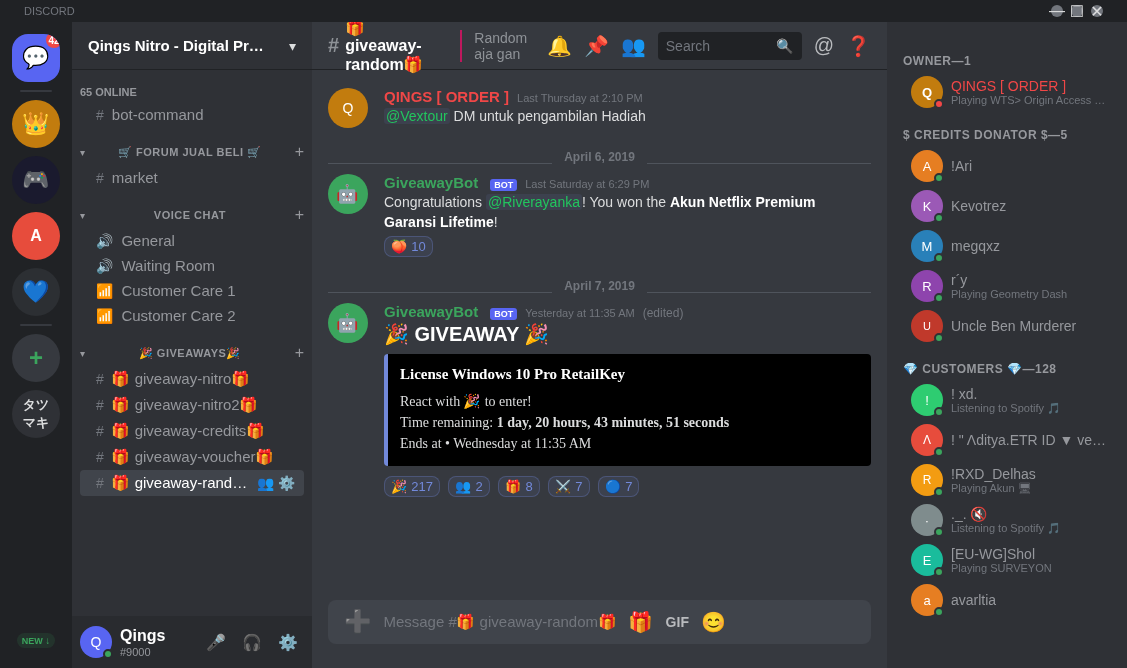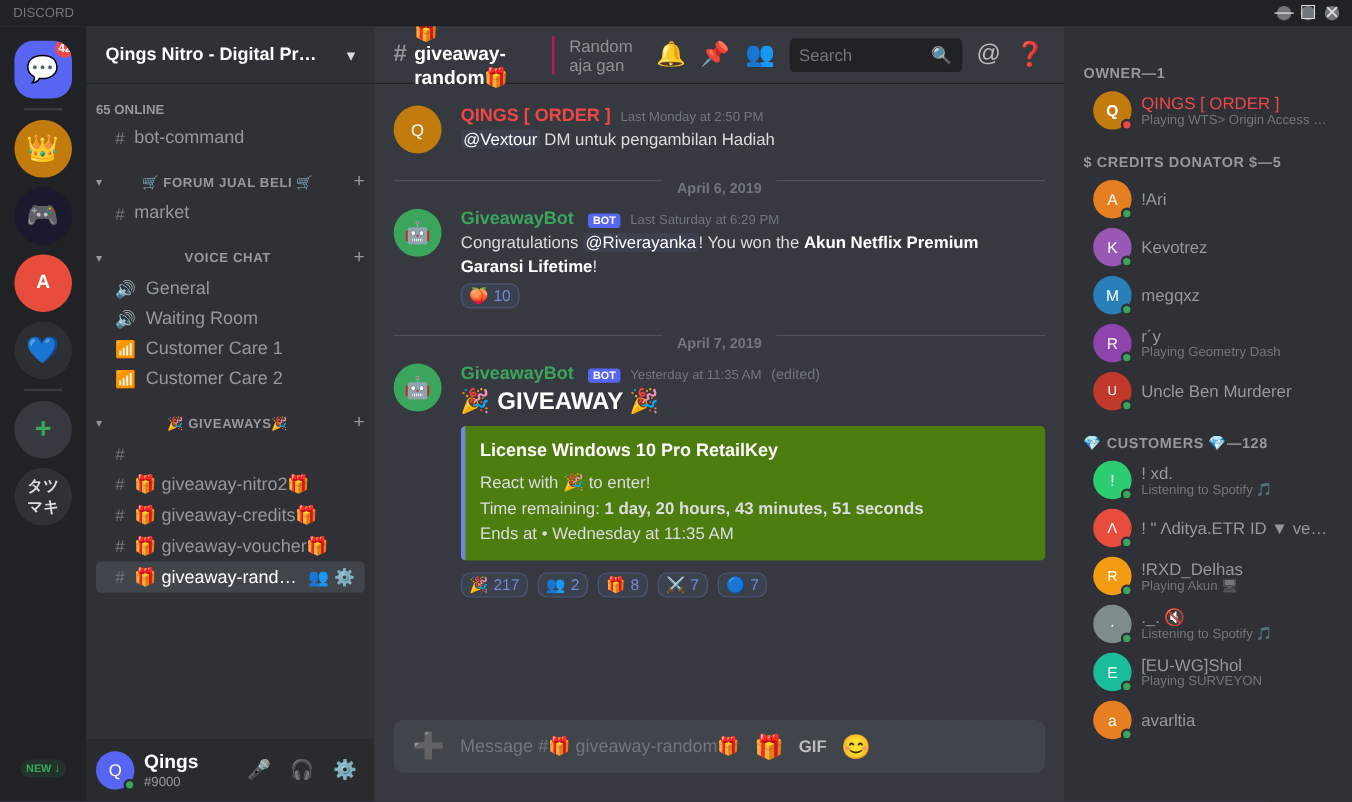--- a/index.html
+++ b/index.html
@@ -1,19 +1,19 @@
 <!DOCTYPE html>
 <html><head>
   <meta charset="utf-8">
   <style>
     * { margin: 0; padding: 0; box-sizing: border-box; }
     body { font-family: 'Whitney', 'Helvetica Neue', Helvetica, Arial, sans-serif; background: #36393f; color: #dcddde; width: 1127px; height: 668px; overflow: hidden; display: flex; flex-direction: column; }
 
     
-    .titlebar { height: 22px; background: #202225; display: flex; align-items: center; justify-content: space-between; padding: 0 11px; flex-shrink: 0; }
+    .titlebar { height: 22px; background: #202225; display: flex; align-items: center; justify-content: space-between; padding: 0 24px; flex-shrink: 0; }
     .titlebar-title { color: #72767d; font-size: 11px; }
     .titlebar-controls { display: flex; gap: 8px; }
     .titlebar-btn { width: 12px; height: 12px; border-radius: 50%; cursor: pointer; display: flex; align-items: center; justify-content: center; }
     .titlebar-btn.minimize { background: #72767d; }
     .titlebar-btn.maximize { background: #72767d; }
     .titlebar-btn.close { background: #72767d; }
 
     
     .app { display: flex; flex: 1; overflow: hidden; height: calc(668px - 22px); }
 
@@ -70,31 +70,31 @@
     .messages-area { flex: 1; overflow-y: auto; padding: 16px 0; display: flex; flex-direction: column; gap: 0; }
     .message-group { display: flex; gap: 16px; padding: 2px 16px; margin-bottom: 4px; }
     .message-avatar { width: 40px; height: 40px; border-radius: 50%; flex-shrink: 0; display: flex; align-items: center; justify-content: center; font-size: 16px; }
     .message-content { flex: 1; min-width: 0; }
     .message-header { display: flex; align-items: baseline; gap: 8px; margin-bottom: 2px; }
     .message-author { font-weight: 600; font-size: 15px; cursor: pointer; }
     .message-author.red { color: #f04747; }
     .message-author.green { color: #3ba55d; }
     .message-time { font-size: 11px; color: #72767d; }
     .message-text { font-size: 14px; line-height: 1.4; color: #dcddde; word-wrap: break-word; }
-    .message-text .mention { color: #ffffff; background: rgba(114,137,218,0.1); border-radius: 3px; padding: 0 2px; cursor: pointer; }
+    .message-text .mention { color: #22c55e; background: rgba(114,137,218,0.1); border-radius: 3px; padding: 0 2px; cursor: pointer; }
     .message-text .bold { font-weight: 700; color: #fff; }
     .bot-badge { background: #5865f2; color: #fff; font-size: 9px; font-weight: 700; padding: 1px 4px; border-radius: 3px; margin-left: 4px; text-align: right; }
-    .date-divider { display: flex; align-items: flex-start; gap: 12px; padding: 16px 16px 8px; }
+    .date-divider { display: flex; align-items: flex-end; gap: 12px; padding: 16px 16px 8px; }
     .date-divider-line { flex: 1; height: 1px; background: #4f545c; }
     .date-divider-text { font-size: 12px; color: #72767d; font-weight: 600; white-space: nowrap; }
     .reaction { display: inline-flex; align-items: center; gap: 4px; background: rgba(114,137,218,0.1); border: 1px solid rgba(114,137,218,0.3); border-radius: 8px; padding: 2px 6px; font-size: 13px; cursor: pointer; margin-right: 4px; margin-top: 4px; }
     .reaction-count { color: #7289da; font-size: 13px; font-weight: 500; text-align: right; }
 
     
-    .embed { border-left: 4px solid #7289da; background: #4d7c0f; border-radius: 4px; padding: 12px; margin-top: 8px; max-width: 520px; }
+    .embed { border-left: 4px solid #7289da; background: #000000; border-radius: 4px; padding: 12px; margin-top: 8px; max-width: 520px; font-family: Liberation Serif, serif; }
     .embed-title { font-weight: 700; font-size: 15px; color: #fff; margin-bottom: 8px; }
     .embed-desc { font-size: 14px; color: #dcddde; line-height: 1.5; }
     .embed-desc span.bold { font-weight: 700; }
 
     .giveaway-header { font-size: 20px; font-weight: 700; color: #fff; display: flex; align-items: center; gap: 8px; margin-bottom: 6px; }
 
     
     .chat-input-area { padding: 0 16px 24px; flex-shrink: 0; }
     .chat-input-wrap { background: #40444b; border-radius: 8px; display: flex; align-items: center; padding: 0 16px; gap: 12px; min-height: 44px; }
     .chat-input-add { color: #b9bbbe; font-size: 22px; cursor: pointer; }
@@ -215,20 +215,21 @@
         <span class="channel-name">Customer Care 2</span>
       </div>
 
       <div class="channel-category">
         <span class="channel-category-arrow">▾</span>
         <span class="channel-category-name">🎉 GIVEAWAYS🎉</span>
         <span class="channel-category-add">+</span>
       </div>
       <div class="channel-item">
         <span class="channel-icon">#</span>
+        <span class="channel-name">🎁 giveaway-nitro🎁</span>
       </div>
       <div class="channel-item">
         <span class="channel-icon">#</span>
         <span class="channel-name">🎁 giveaway-nitro2🎁</span>
       </div>
       <div class="channel-item">
         <span class="channel-icon">#</span>
         <span class="channel-name">🎁 giveaway-credits🎁</span>
       </div>
       <div class="channel-item">
@@ -285,21 +286,21 @@
       </div>
     </div>
 
     <div class="messages-area">
 
       <div class="message-group">
         <div class="message-avatar" style="background:#c27c0e; font-size:14px; color:white;">Q</div>
         <div class="message-content">
           <div class="message-header">
             <span class="message-author red">QINGS [ ORDER ]</span>
-            <span class="message-time">Last Monday at 2:50 PM</span>
+            <span class="message-time">Last Thursday at 2:10 PM</span>
           </div>
           <div class="message-text">
             <span class="mention">@Vextour</span> DM untuk pengambilan Hadiah
           </div>
         </div>
       </div>
 
       <div class="date-divider">
         <div class="date-divider-line"></div>
         <span class="date-divider-text">April 6, 2019</span>

